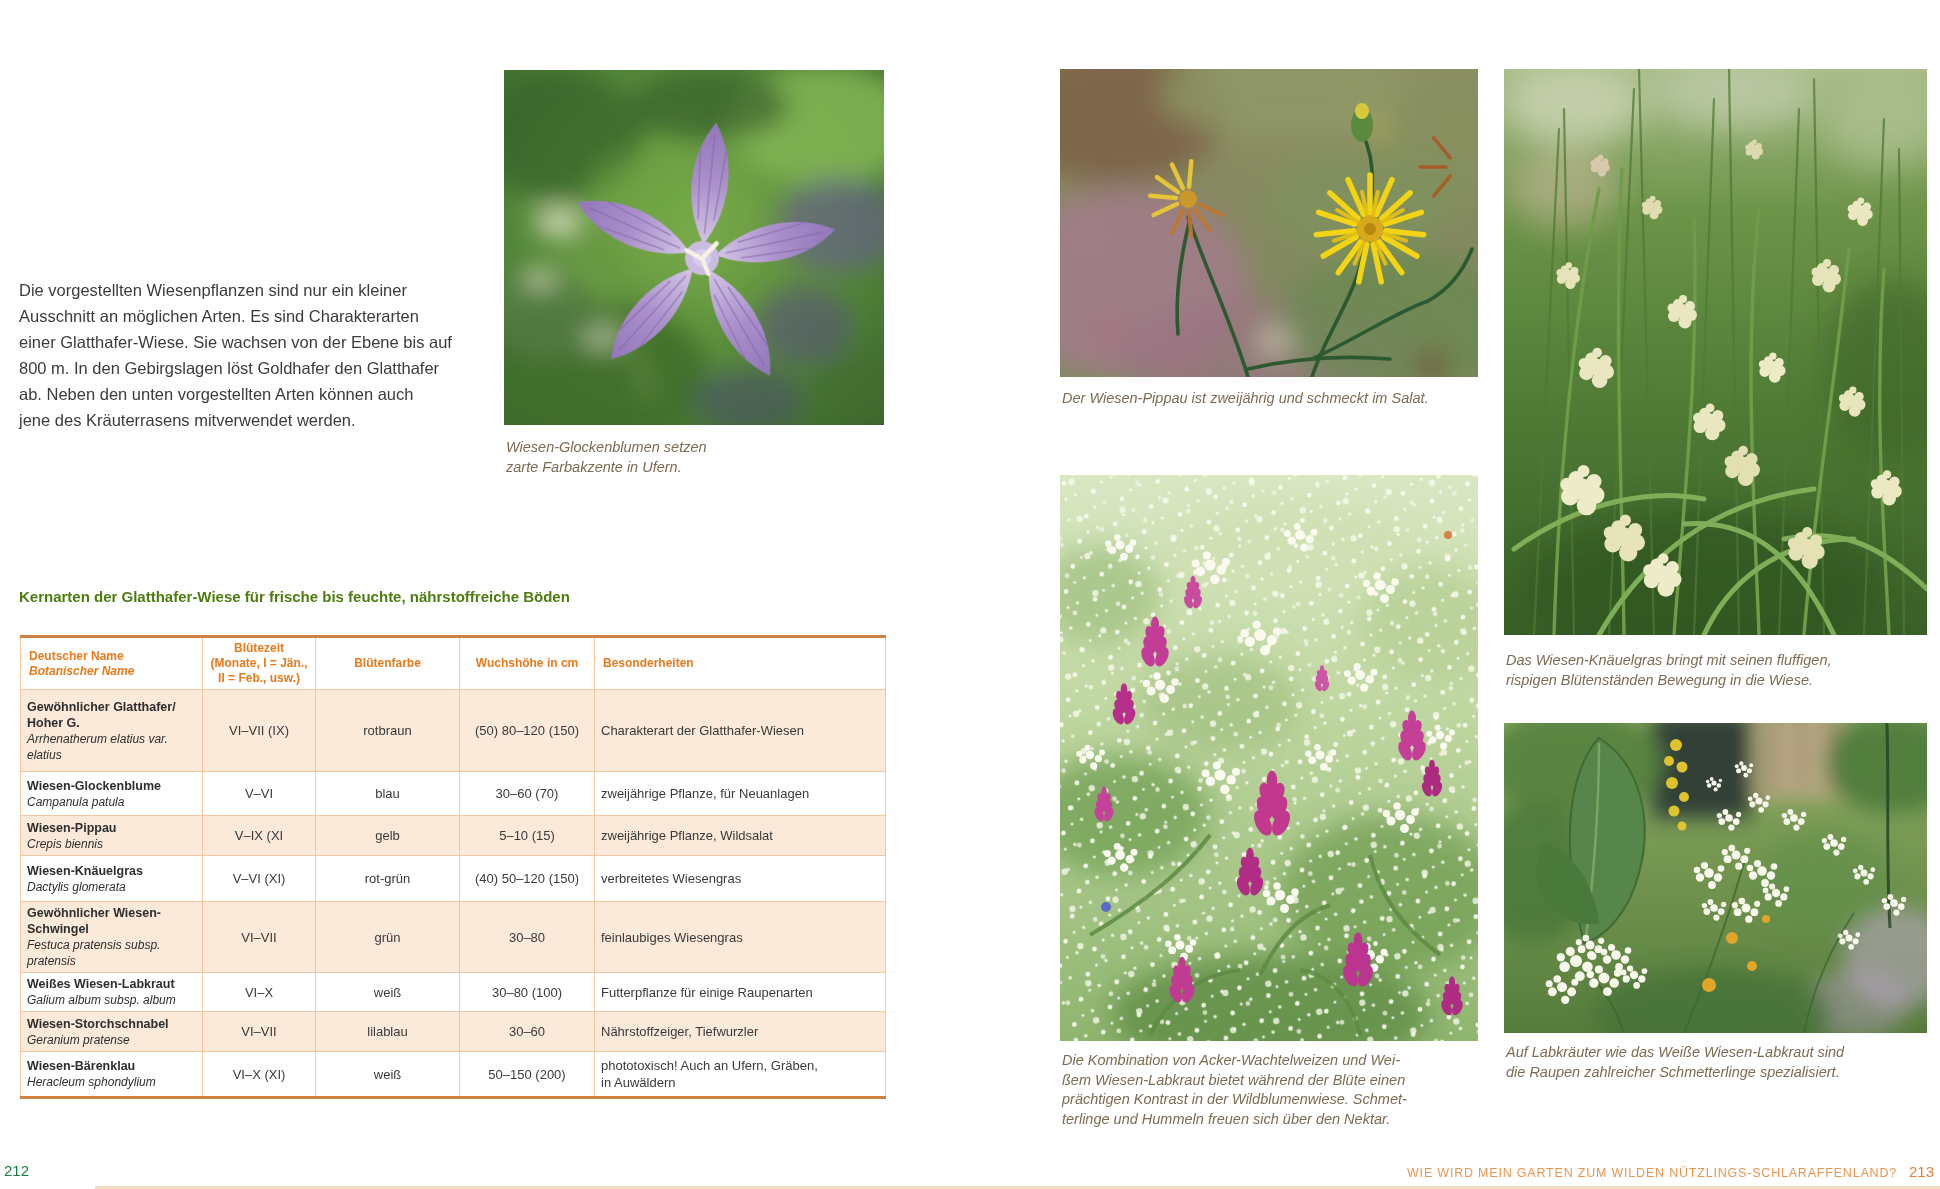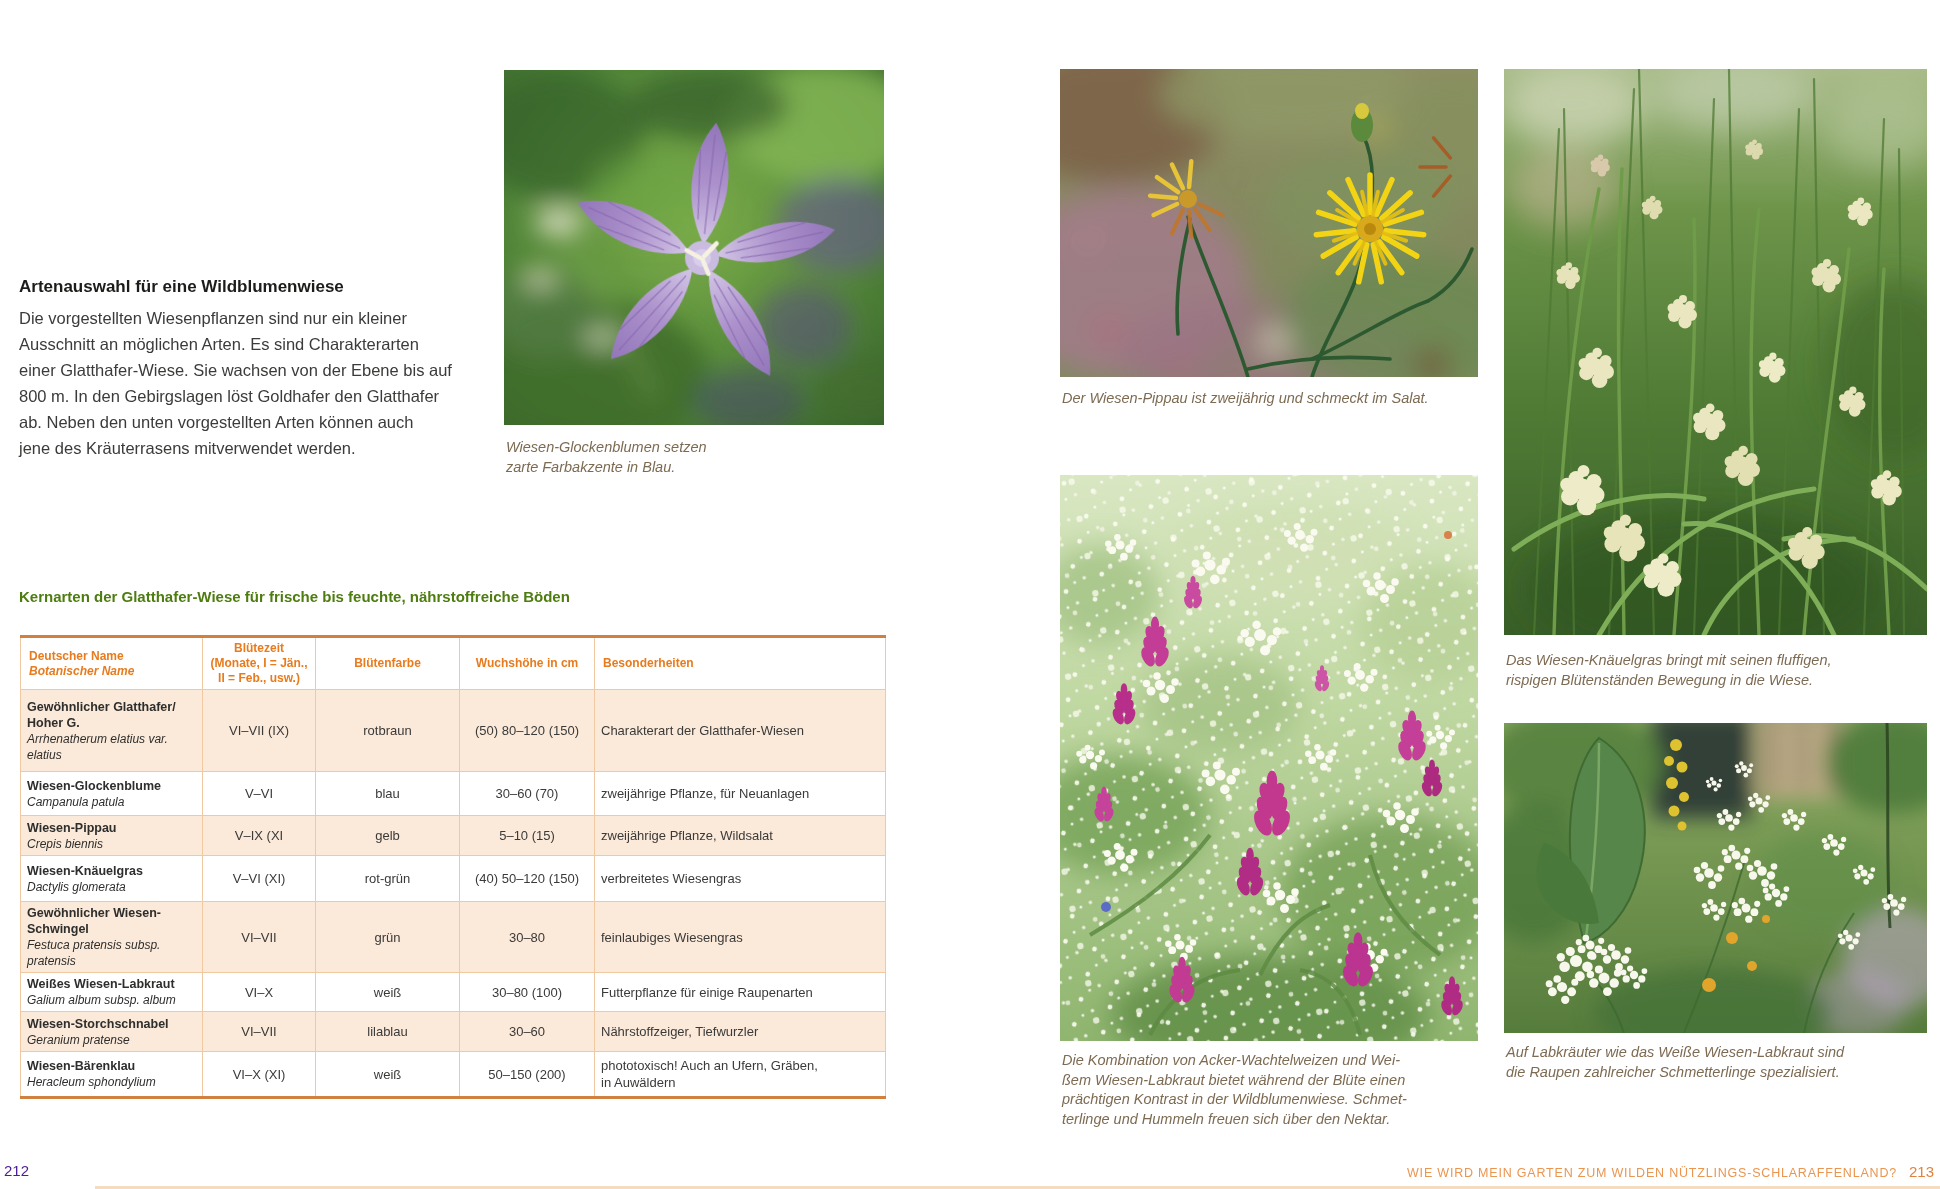--- a/index.html
+++ b/index.html
@@ -29,33 +29,32 @@
   table.species tbody tr:nth-child(odd){background:#fbe9d9;}
   table.species tbody td{font-size:13px;color:#3a3a39;}
   td.cen{text-align:center;}
   td.namecell{padding-left:8px;}
   .name-de{font-weight:bold;font-size:12.5px;line-height:16px;color:#2e2e2d;white-space:pre-line;}
   .name-bot{font-style:italic;font-size:12px;line-height:16px;color:#2e2e2d;white-space:pre-line;}
   td.notes{padding-left:10px;white-space:pre-line;line-height:17px;}
   .hdr-bot{font-style:italic;}
 
   
-  .pageno-left{left:4px;top:1162px;font-size:15px;color:#4c1d95;}
+  .pageno-left{left:4px;top:1162px;font-size:15px;color:#15803d;}
   .footer-right{right:6px;top:1163px;display:flex;align-items:baseline;gap:12px;color:#ea9550;}
   .footer-title{font-size:12.5px;letter-spacing:.8px;}
   .footer-num{font-size:15px;color:#e18340;}
   .bottom-rule{position:absolute;left:95px;right:0;bottom:0;height:3px;background:#f4dcc0;}
 </style>
 </head>
 <body>
 
 <div class="spread">
 
   <div class="abs article">
-    <h2 class="article-heading">Artenauswahl für eine Wildblumenwiese</h2>
     <p class="article-body">Die vorgestellten Wiesenpflanzen sind nur ein kleiner
 Ausschnitt an möglichen Arten. Es sind Charakterarten
 einer Glatthafer-Wiese. Sie wachsen von der Ebene bis auf
 800 m. In den Gebirgslagen löst Goldhafer den Glatthafer
 ab. Neben den unten vorgestellten Arten können auch
 jene des Kräuterrasens mitverwendet werden.</p>
   </div>
 
   <figure class="photo" style="left:504px;top:70px;width:380px;height:355px;margin:0;">
     <svg width="380" height="355" viewBox="0 0 380 355">
@@ -116,21 +115,21 @@
         <circle r="9" fill="#d8cdea"></circle>
         <g stroke="#f6f2e1" stroke-width="4.5" stroke-linecap="round">
           <line x1="2" y1="-2" x2="13" y2="-16"></line>
           <line x1="-2" y1="0" x2="-16" y2="-6"></line>
           <line x1="1" y1="2" x2="8" y2="15"></line>
         </g>
       </g>
     </svg>
   </figure>
   <div class="caption" style="left:506px;top:438px;width:350px;">Wiesen-Glockenblumen setzen
-zarte Farbakzente in Blau.</div>
+zarte Farbakzente in Ufern.</div>
 
   <div class="table-title">Kernarten der Glatthafer-Wiese für frische bis feuchte, nährstoffreiche Böden</div>
 
   <table class="species">
     <colgroup>
         <col style="width:182px">
         <col style="width:113px">
         <col style="width:144px">
         <col style="width:135px">
         <col style="width:291px">

